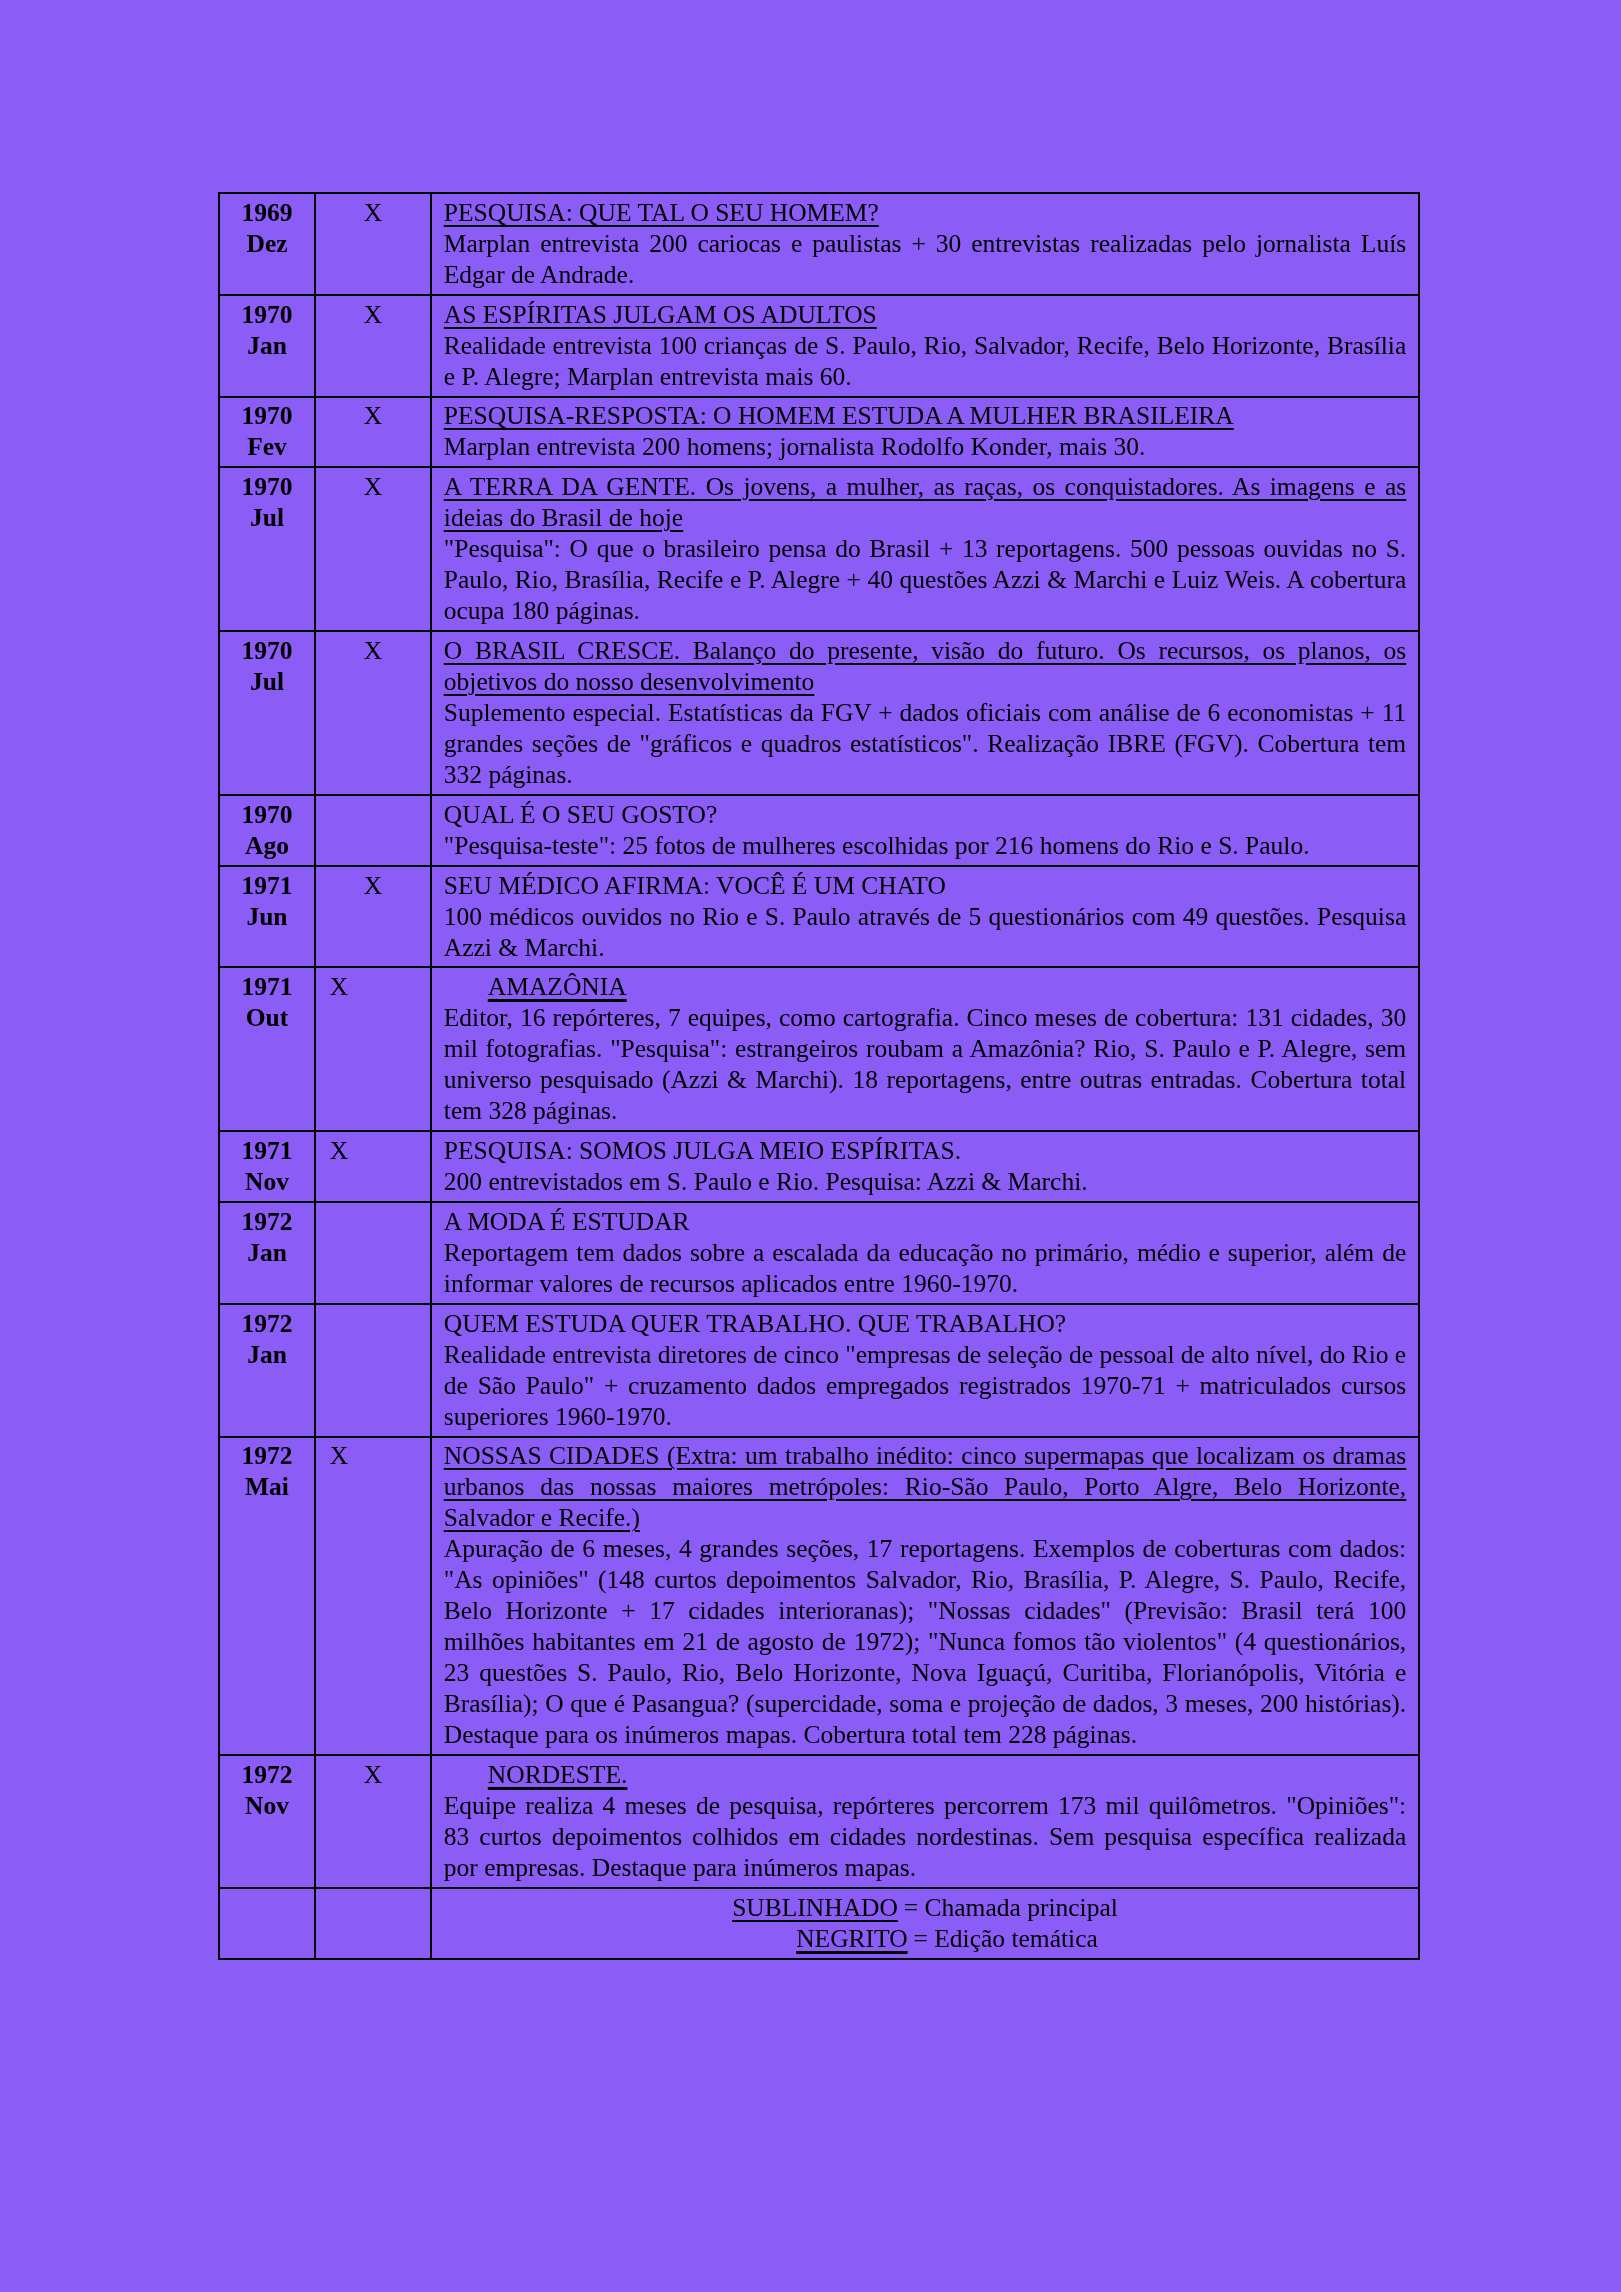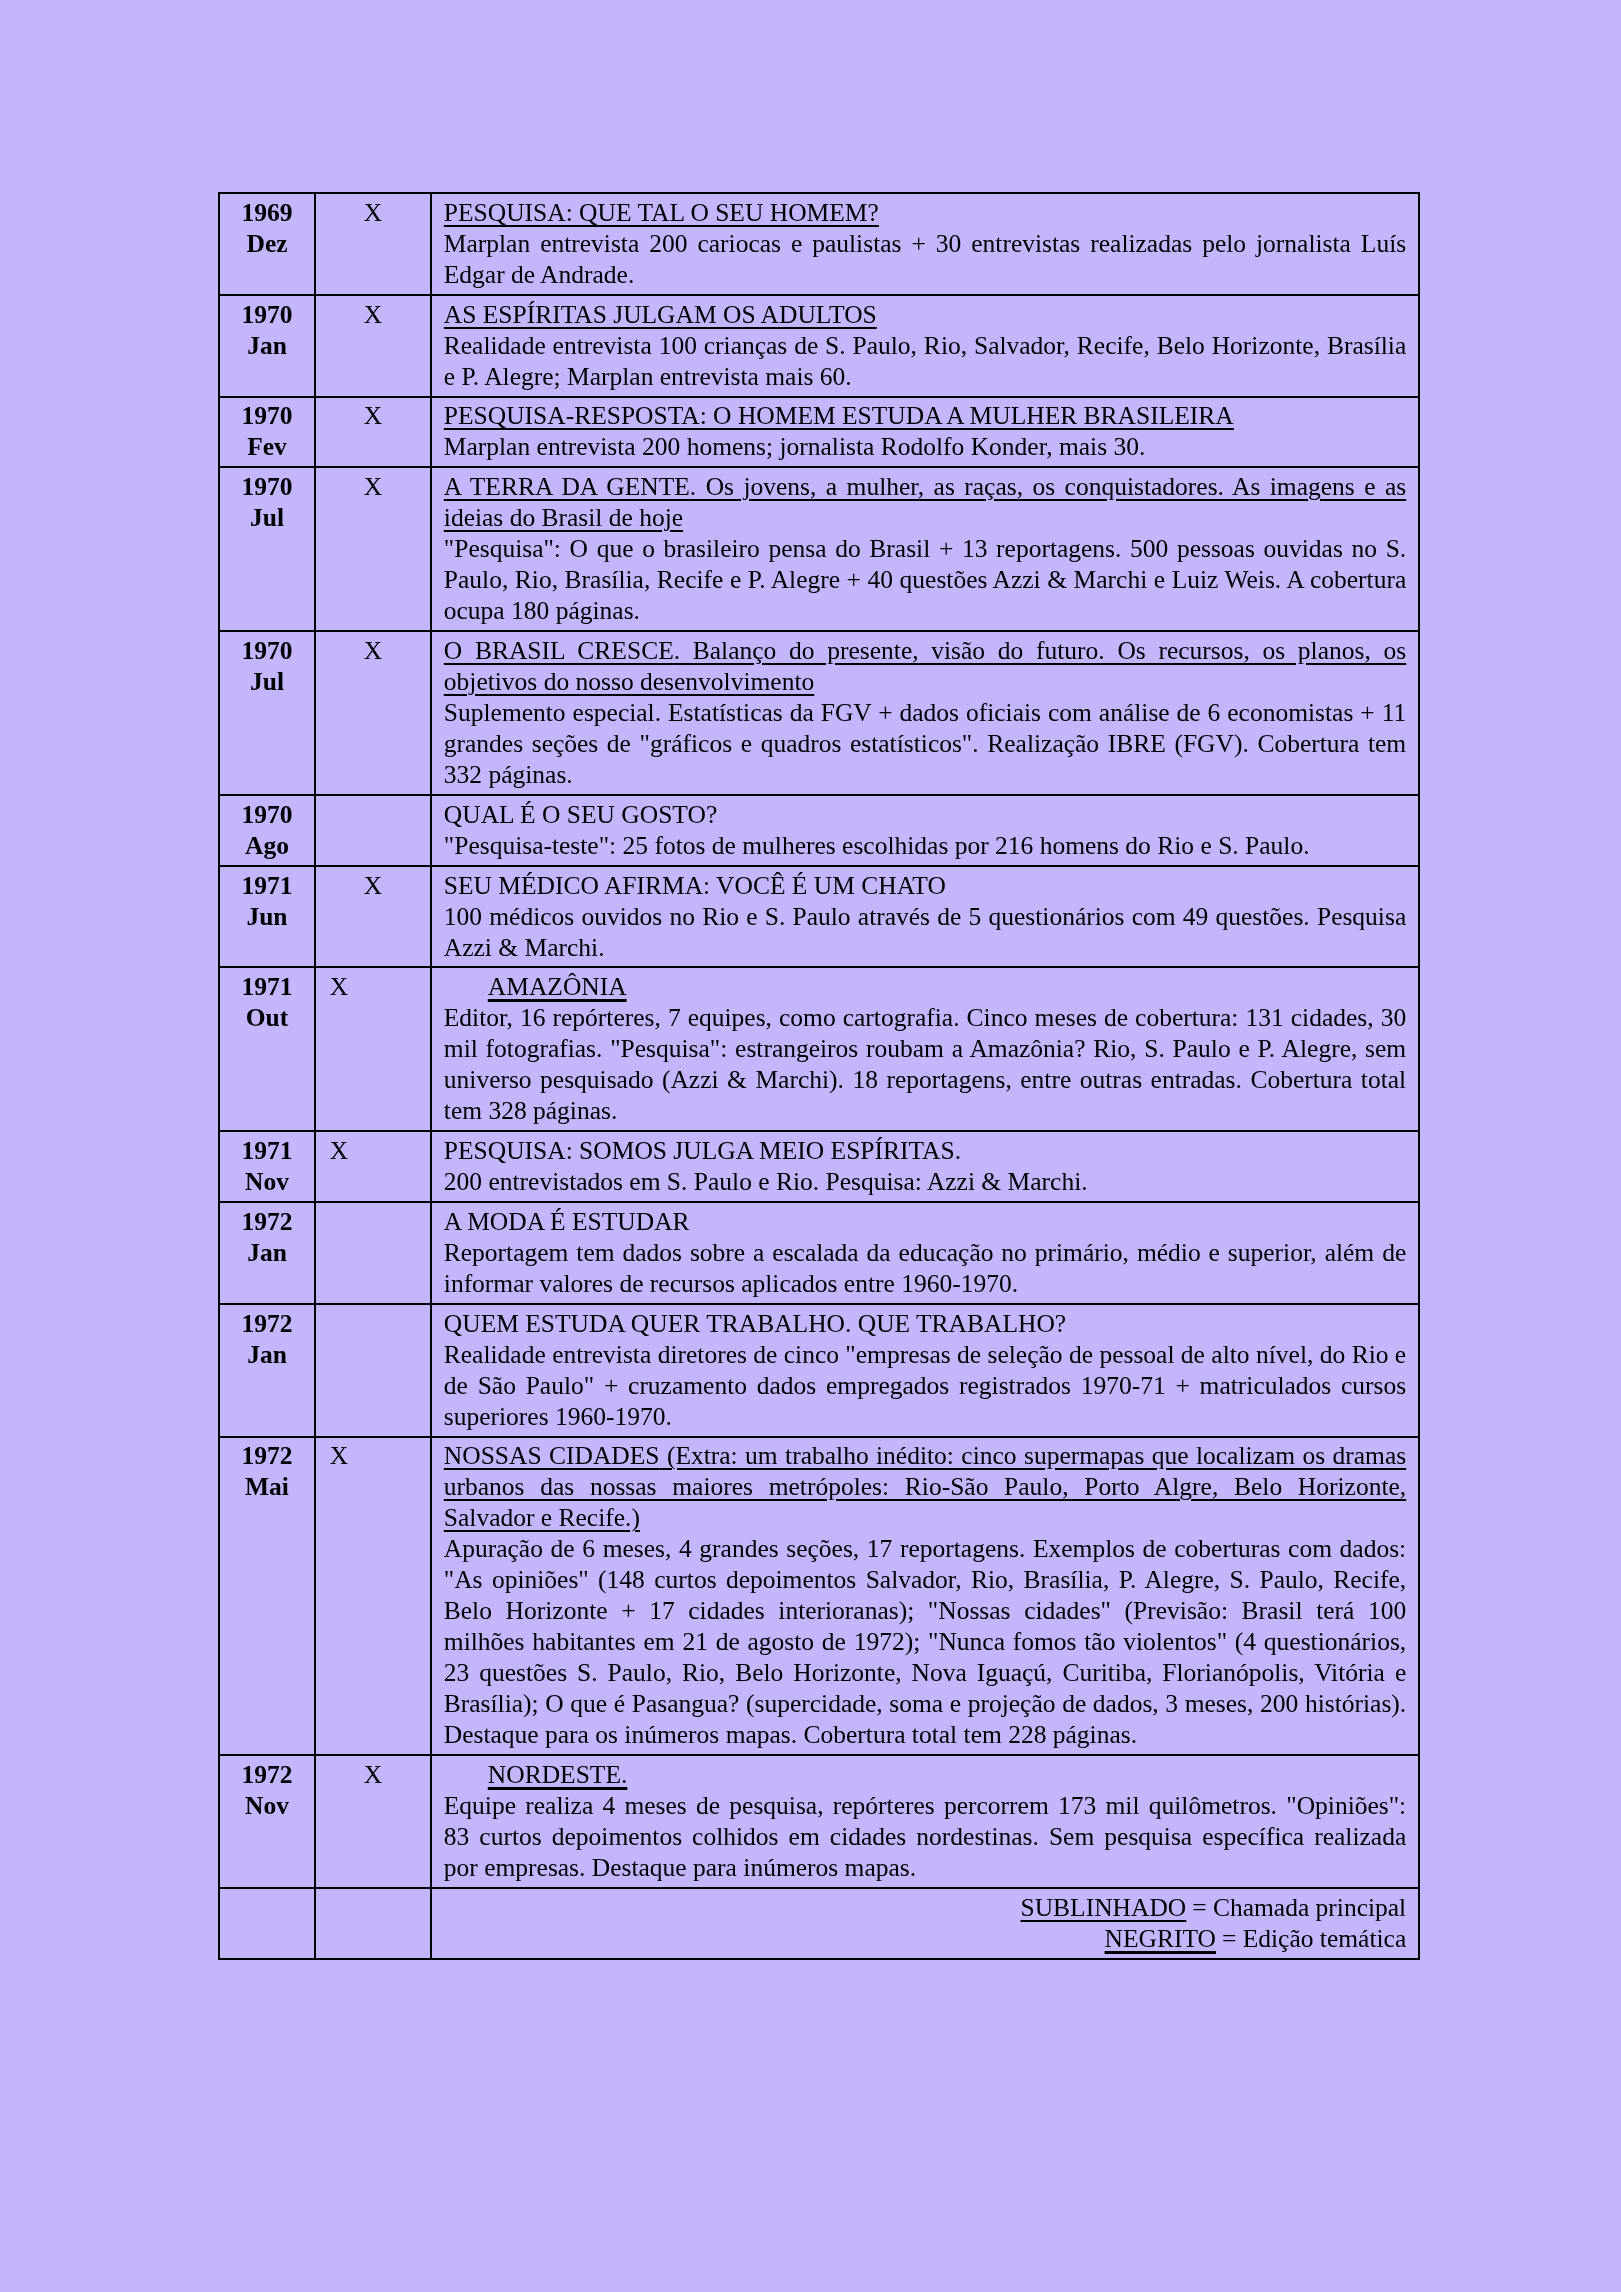--- a/index.html
+++ b/index.html
@@ -10,21 +10,21 @@
   body {
     width: 1621px;
     height: 2293px;
     position: relative;
     font-family: "Liberation Serif", serif;
     color: #000000;
   }
   .sheet {
     position: absolute;
     inset: 0;
-    background: #c4b5fd;
+    background: #8b5cf6;
   }
   table.chrono {
     position: absolute;
     left: 218px;
     top: 192px;
     width: 1200px;
     border-collapse: collapse;
     table-layout: fixed;
     border: 2.9px solid #000;
   }
@@ -58,21 +58,21 @@
     text-decoration-thickness: 2px;
     text-underline-offset: 3.9px;
   }
   .b { font-weight: normal; }
   .title .b.u, .b.u {
     text-decoration-thickness: 2.9px;
     margin-left: 44px;
   }
   .body { }
 
-  .legend-line { text-align: right; }
+  .legend-line { text-align: center; }
   .legend-def { margin-left: 5.9px; }
 </style>
 </head>
 <body>
 
 <div class="sheet">
   <table class="chrono">
     <colgroup>
         <col class="c1">
         <col class="c2">

